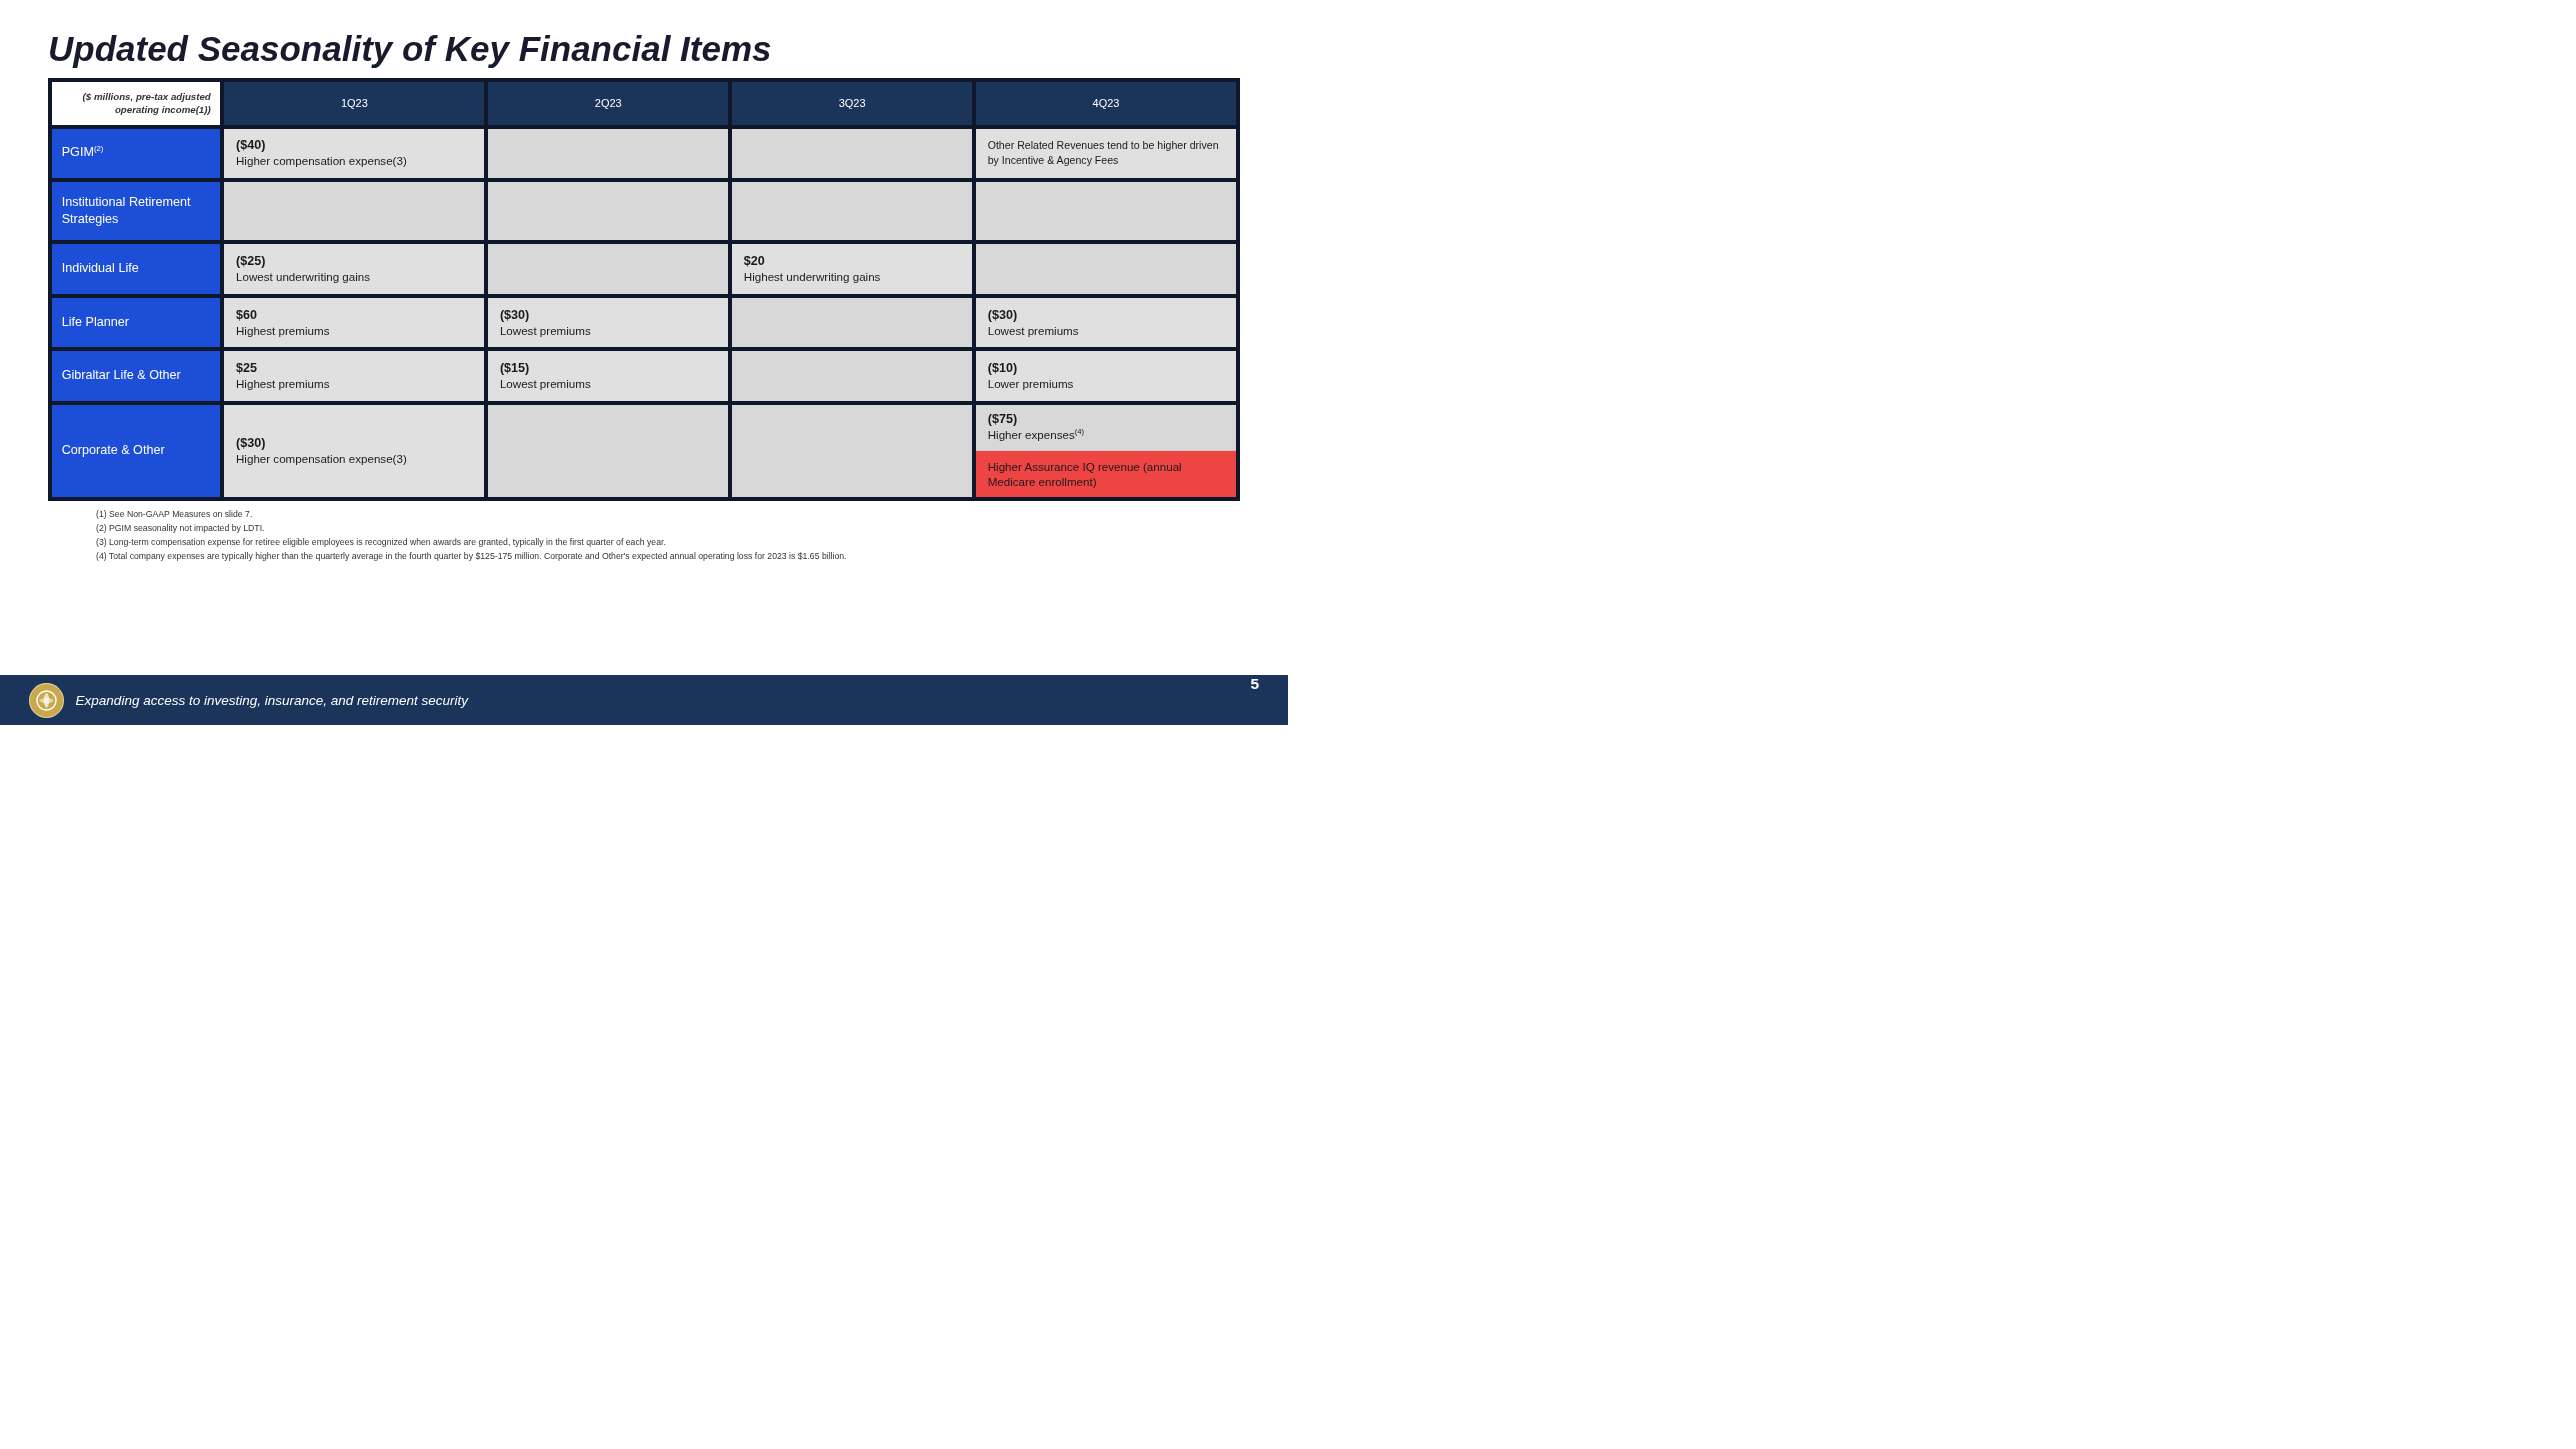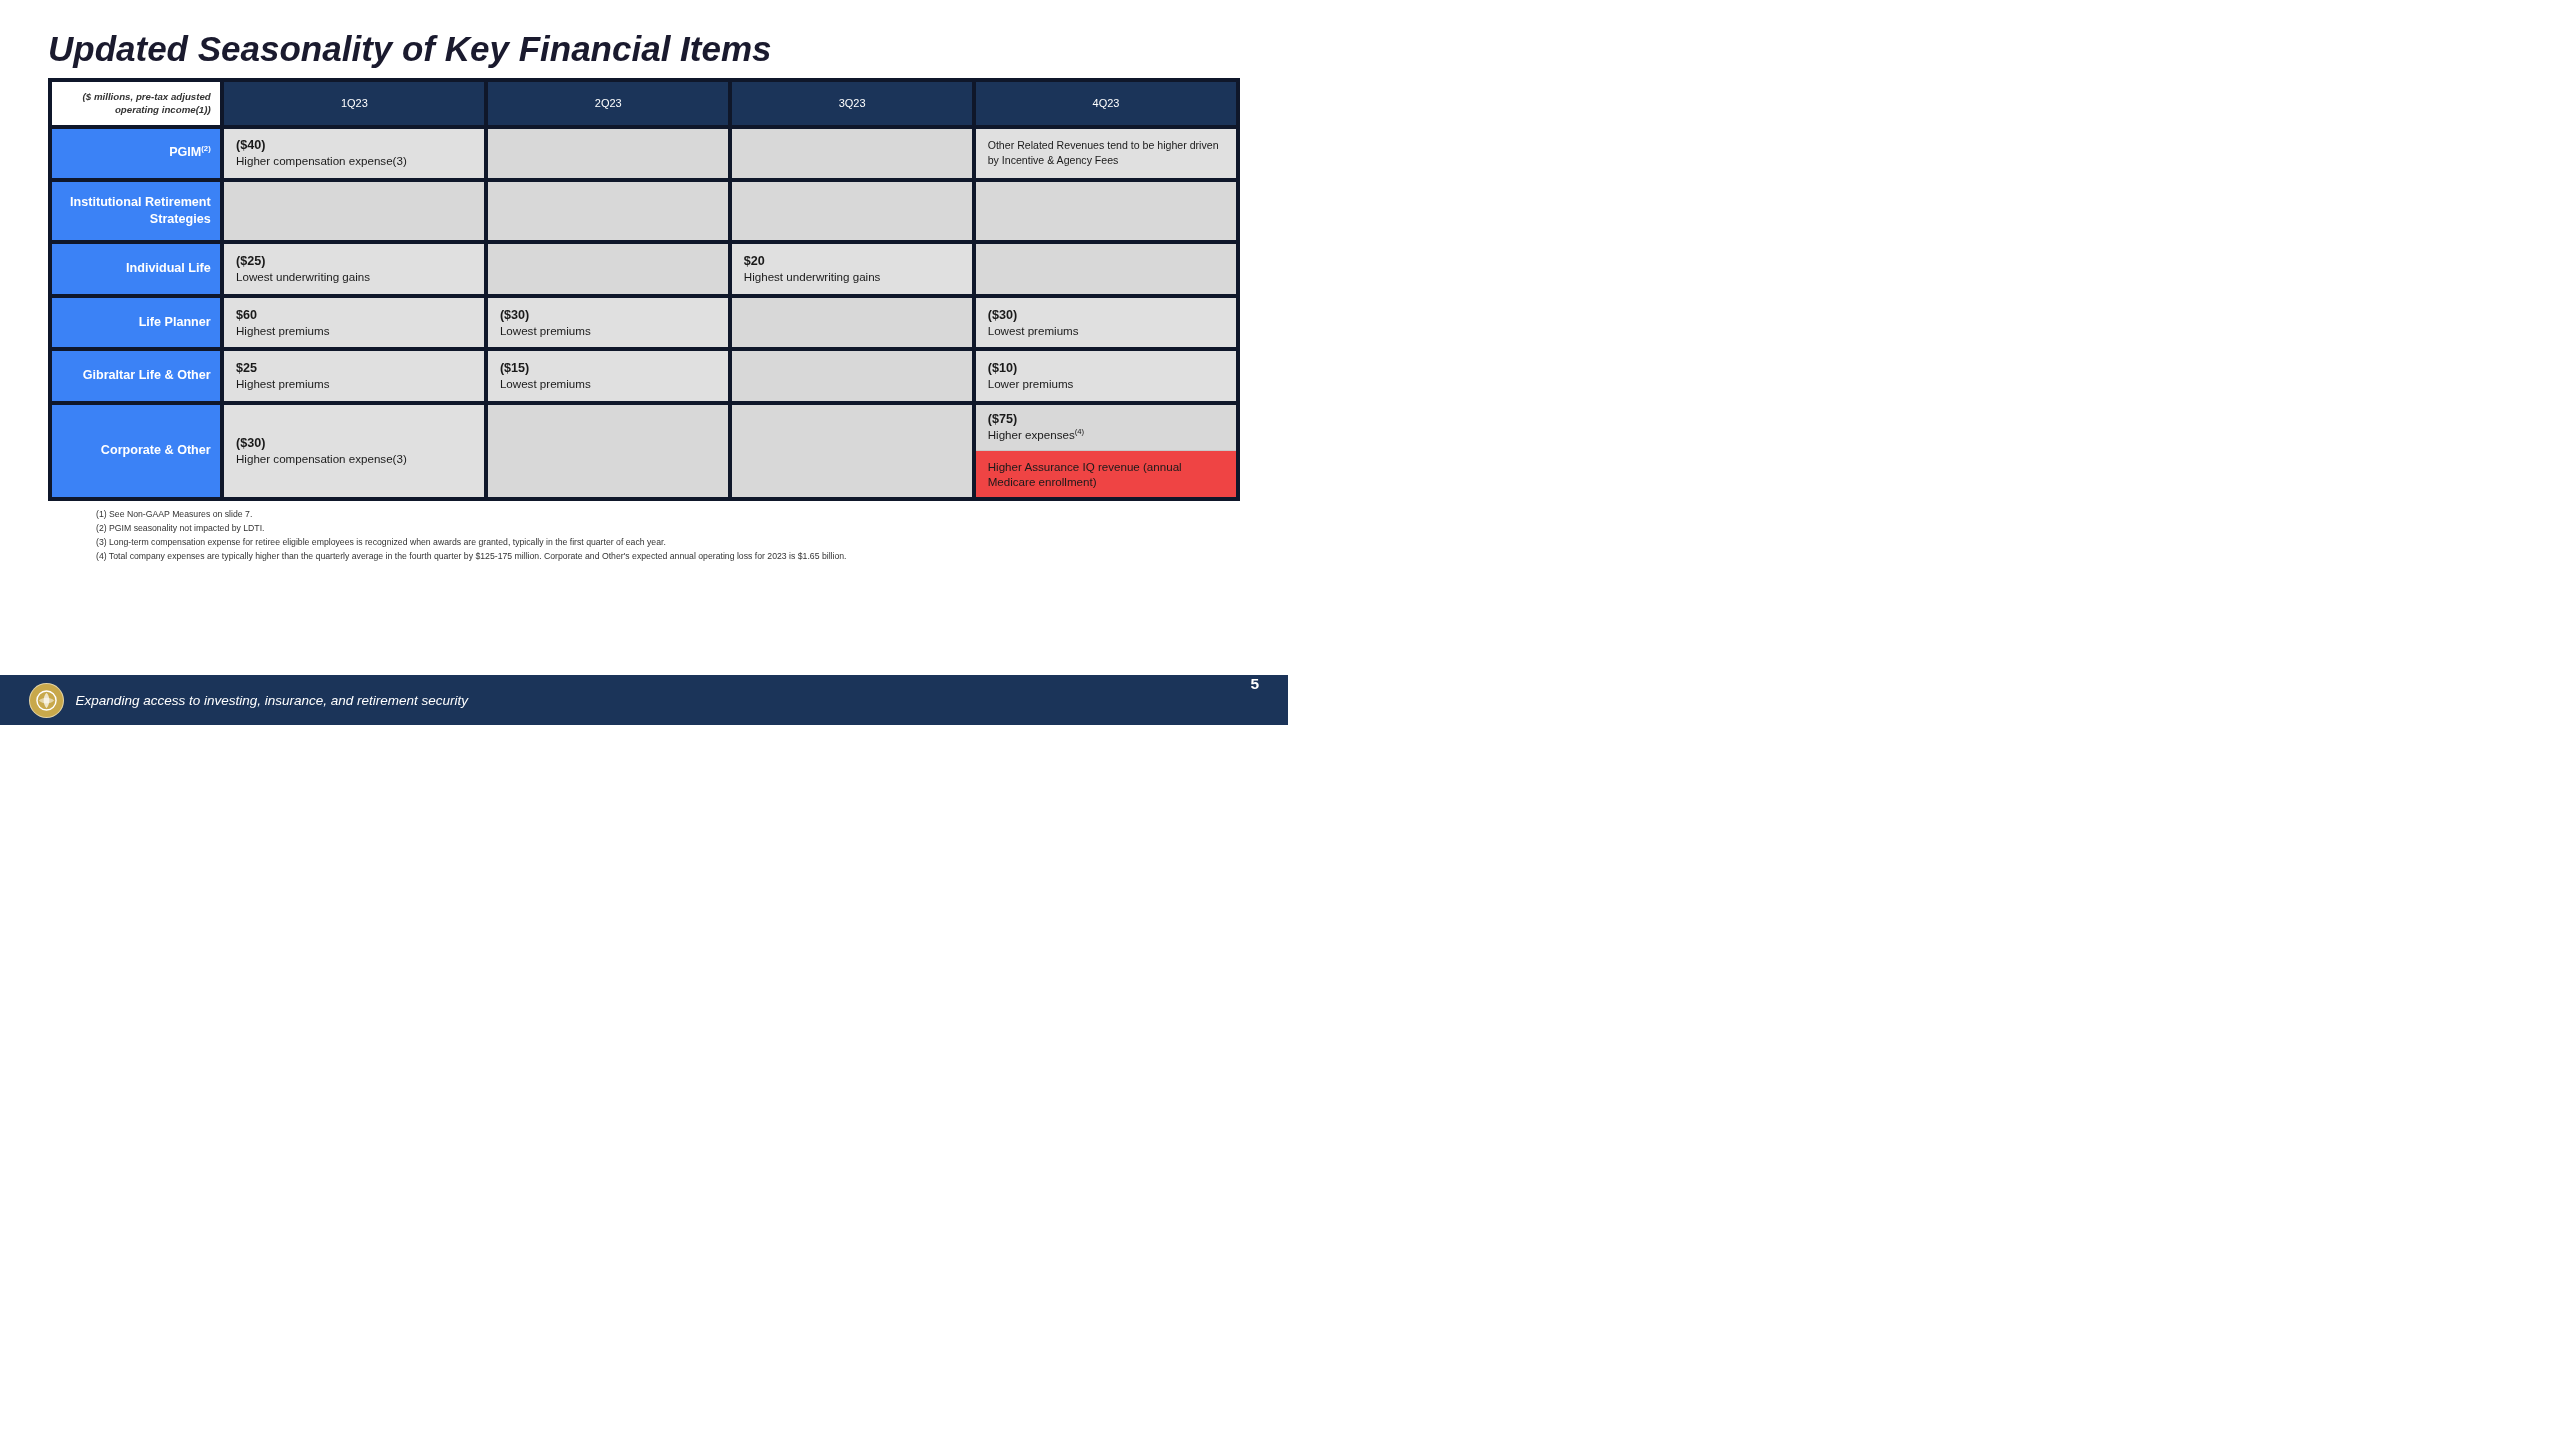--- a/index.html
+++ b/index.html
@@ -63,25 +63,25 @@
       color: #333;
       text-align: right;
       padding: 7.7px 9.7px;
       vertical-align: middle;
       line-height: 1.4;
       border: none;
     }
 
     
     .row-label {
-      background: #3b82f6;
+      background: #1d4ed8;
       color: #ffffff;
-      text-align: right;
+      text-align: left;
       font-size: 12.6px;
-      font-weight: 700;
+      font-weight: 400;
       padding: 11.6px 9.7px;
       line-height: 1.4;
     }
 
     
     .data-cell {
       background: #e0e0e0;
       padding: 9.7px 11.6px;
       font-size: 11.6px;
       color: #1a1a1a;

